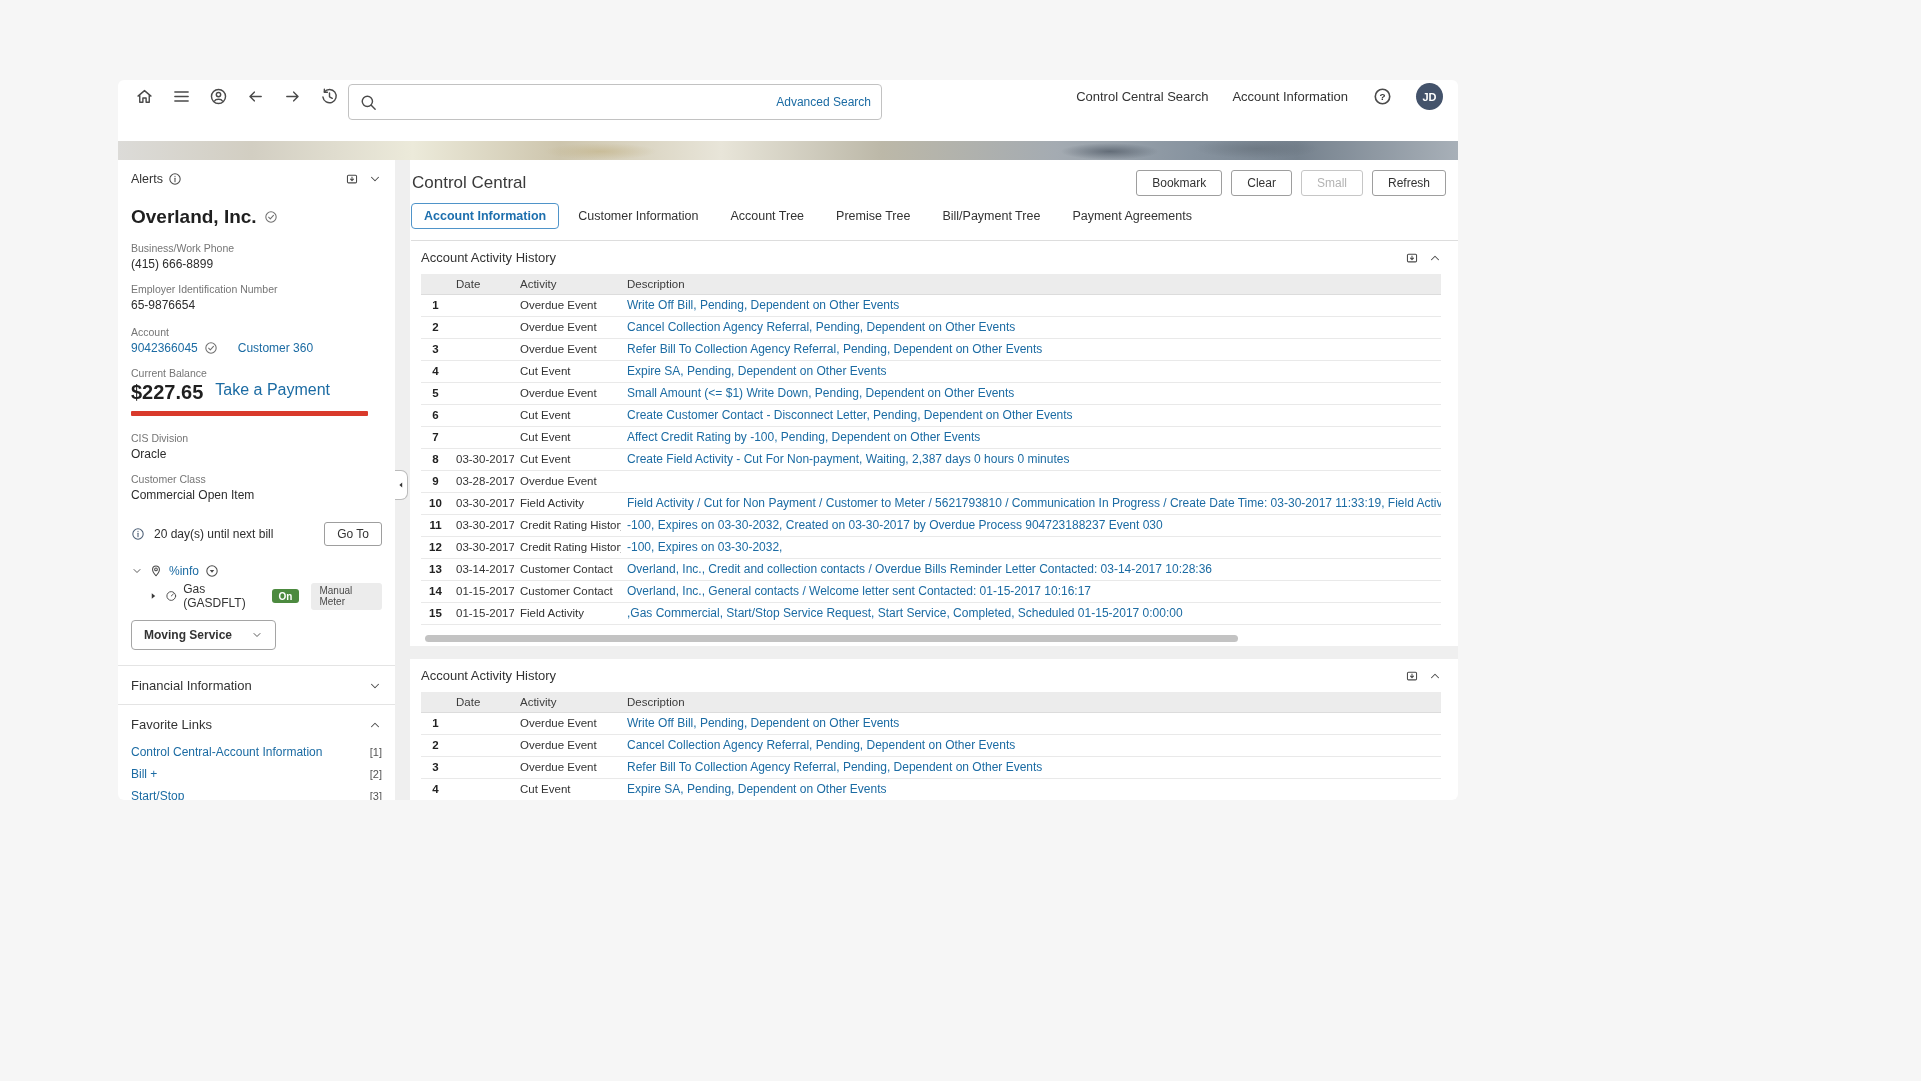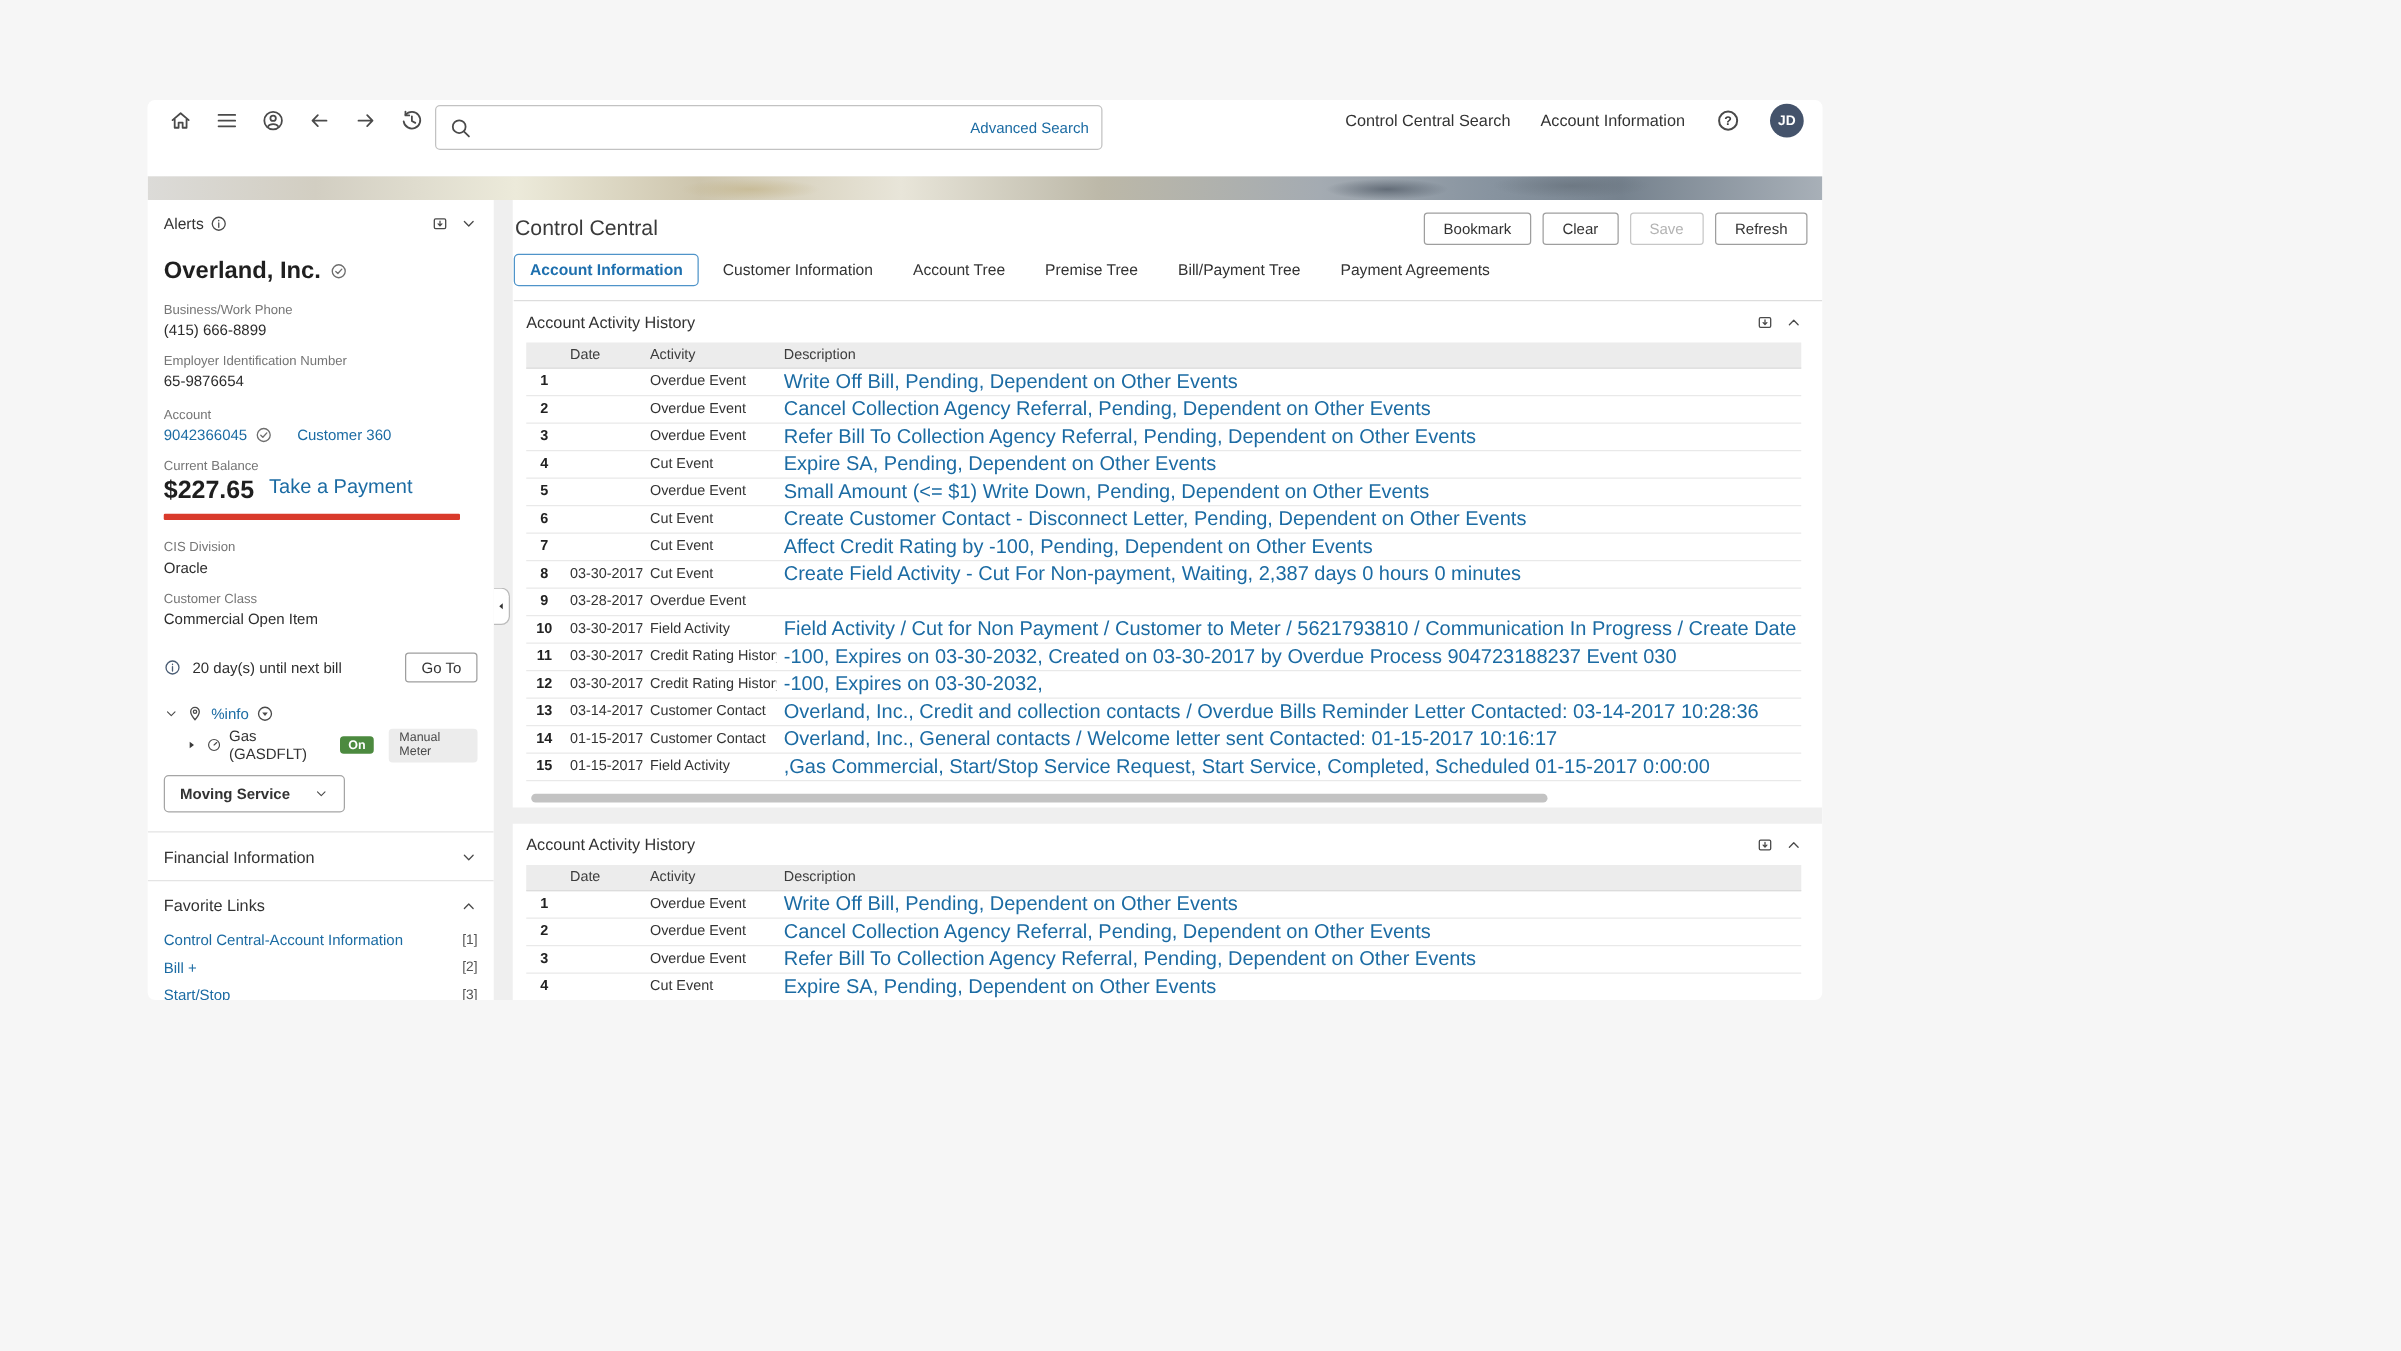--- a/index.html
+++ b/index.html
@@ -88,21 +88,21 @@
   .tabrule{border:0;border-top:1px solid #ddd;margin:9px 0 0 1px}
   .sec-head{display:flex;align-items:center;padding:9px 16px 5px 11px}
   .sec-title{font-size:13px;color:#333}
   .sec-icons{margin-left:auto;display:flex;align-items:center;gap:9px}
   .table{margin:4px 17px 0 11px}
   .t-head{display:grid;grid-template-columns:29px 64px 107px minmax(0,1fr);background:#ececec;border-bottom:1px solid #dcdcdc}
   .t-row{display:grid;grid-template-columns:29px 64px 107px minmax(0,1fr);border-bottom:1px solid #e9e9e9}
   .t-cell{padding:0 6px;height:21px;line-height:21px;font-size:11.5px;white-space:nowrap;overflow:hidden;color:#333}
   .th{height:20px;line-height:20px;color:#3c3c3c}
   .t-num{text-align:center;font-weight:bold;padding:0 2px;color:#222}
-  .t-desc .link{font-size:16px}
+  .t-desc .link{font-size:12px}
   .hscroll{margin:10px 17px 0 15px;height:7px;position:relative}
   .hscroll .thumb{position:absolute;left:0;top:0;height:7px;width:80%;background:#c3c3c3;border-radius:4px;cursor:pointer}
 </style>
 </head>
 <body>
 
 <svg width="0" height="0" style="position:absolute">
   <defs>
     <symbol id="i-home" viewBox="0 0 20 20">
         <path d="M3.2 9.6 L10 3.8 L16.8 9.6 M5 8.6 V16 H8.3 V11.6 H11.7 V16 H15 V8.6"></path>
@@ -367,21 +367,21 @@
     </div>
 
     <div class="main-col">
 
       <div class="card card1">
         <div class="page-head">
           <span class="page-title">Control Central</span>
           <span class="abtns">
               <button class="abtn">Bookmark</button>
               <button class="abtn">Clear</button>
-              <button class="abtn disabled">Save</button>
+              <button class="abtn disabled">Small</button>
               <button class="abtn">Refresh</button>
             </span>
         </div>
         <div class="tabs">
             <button class="tab active">Account Information</button>
             <button class="tab">Customer Information</button>
             <button class="tab">Account Tree</button>
             <button class="tab">Premise Tree</button>
             <button class="tab">Bill/Payment Tree</button>
             <button class="tab">Payment Agreements</button>

